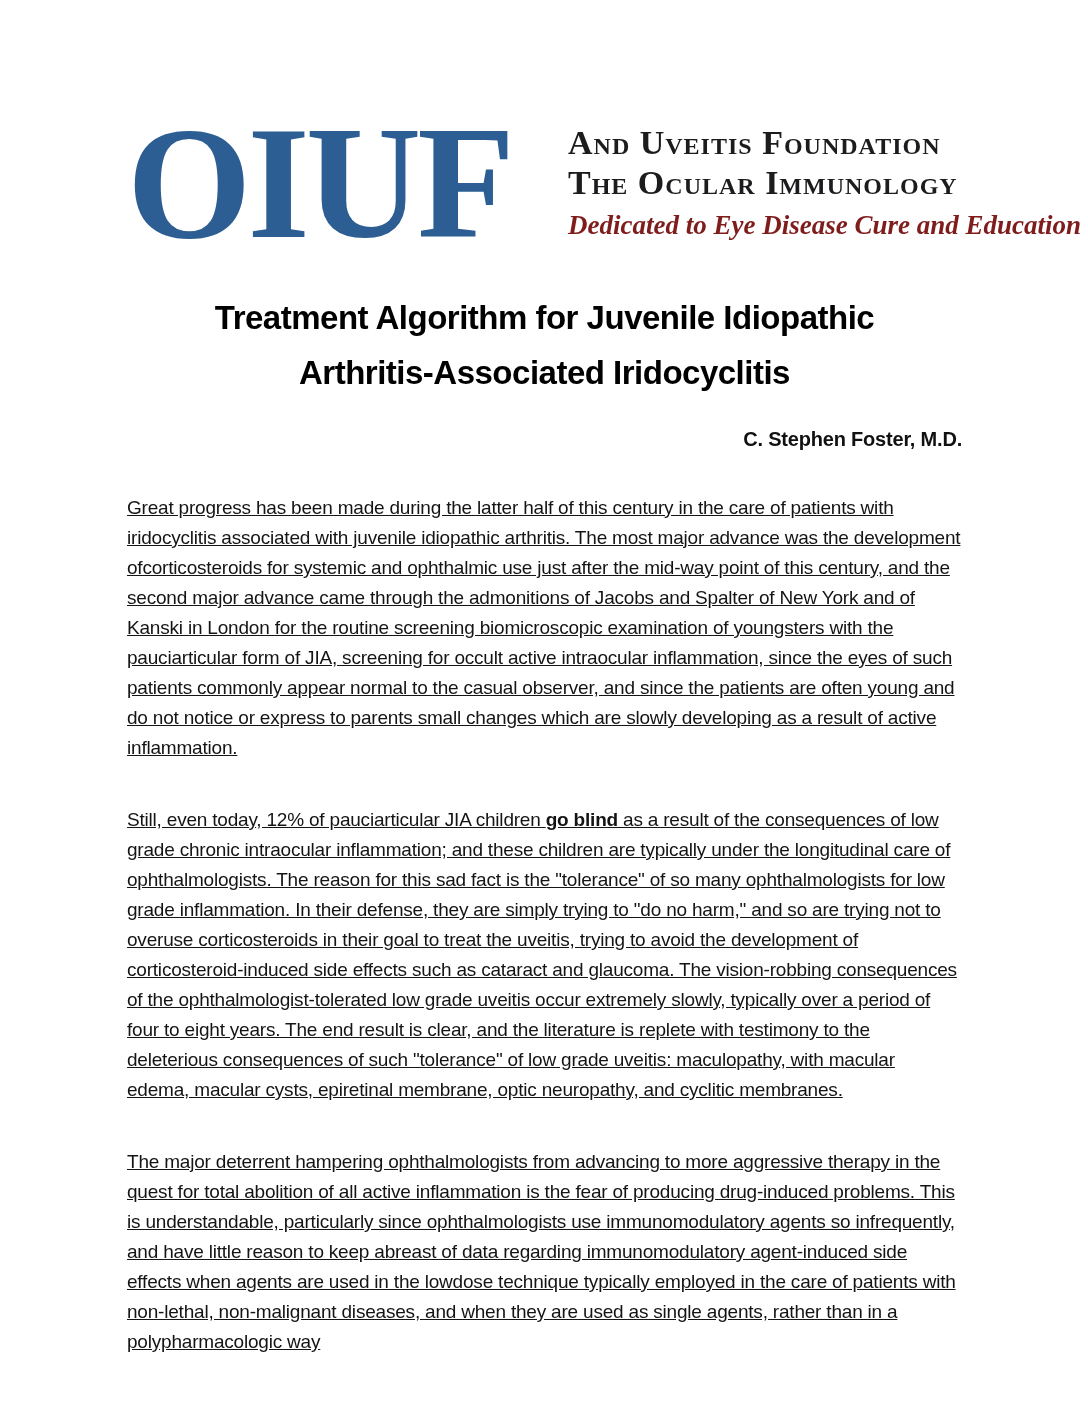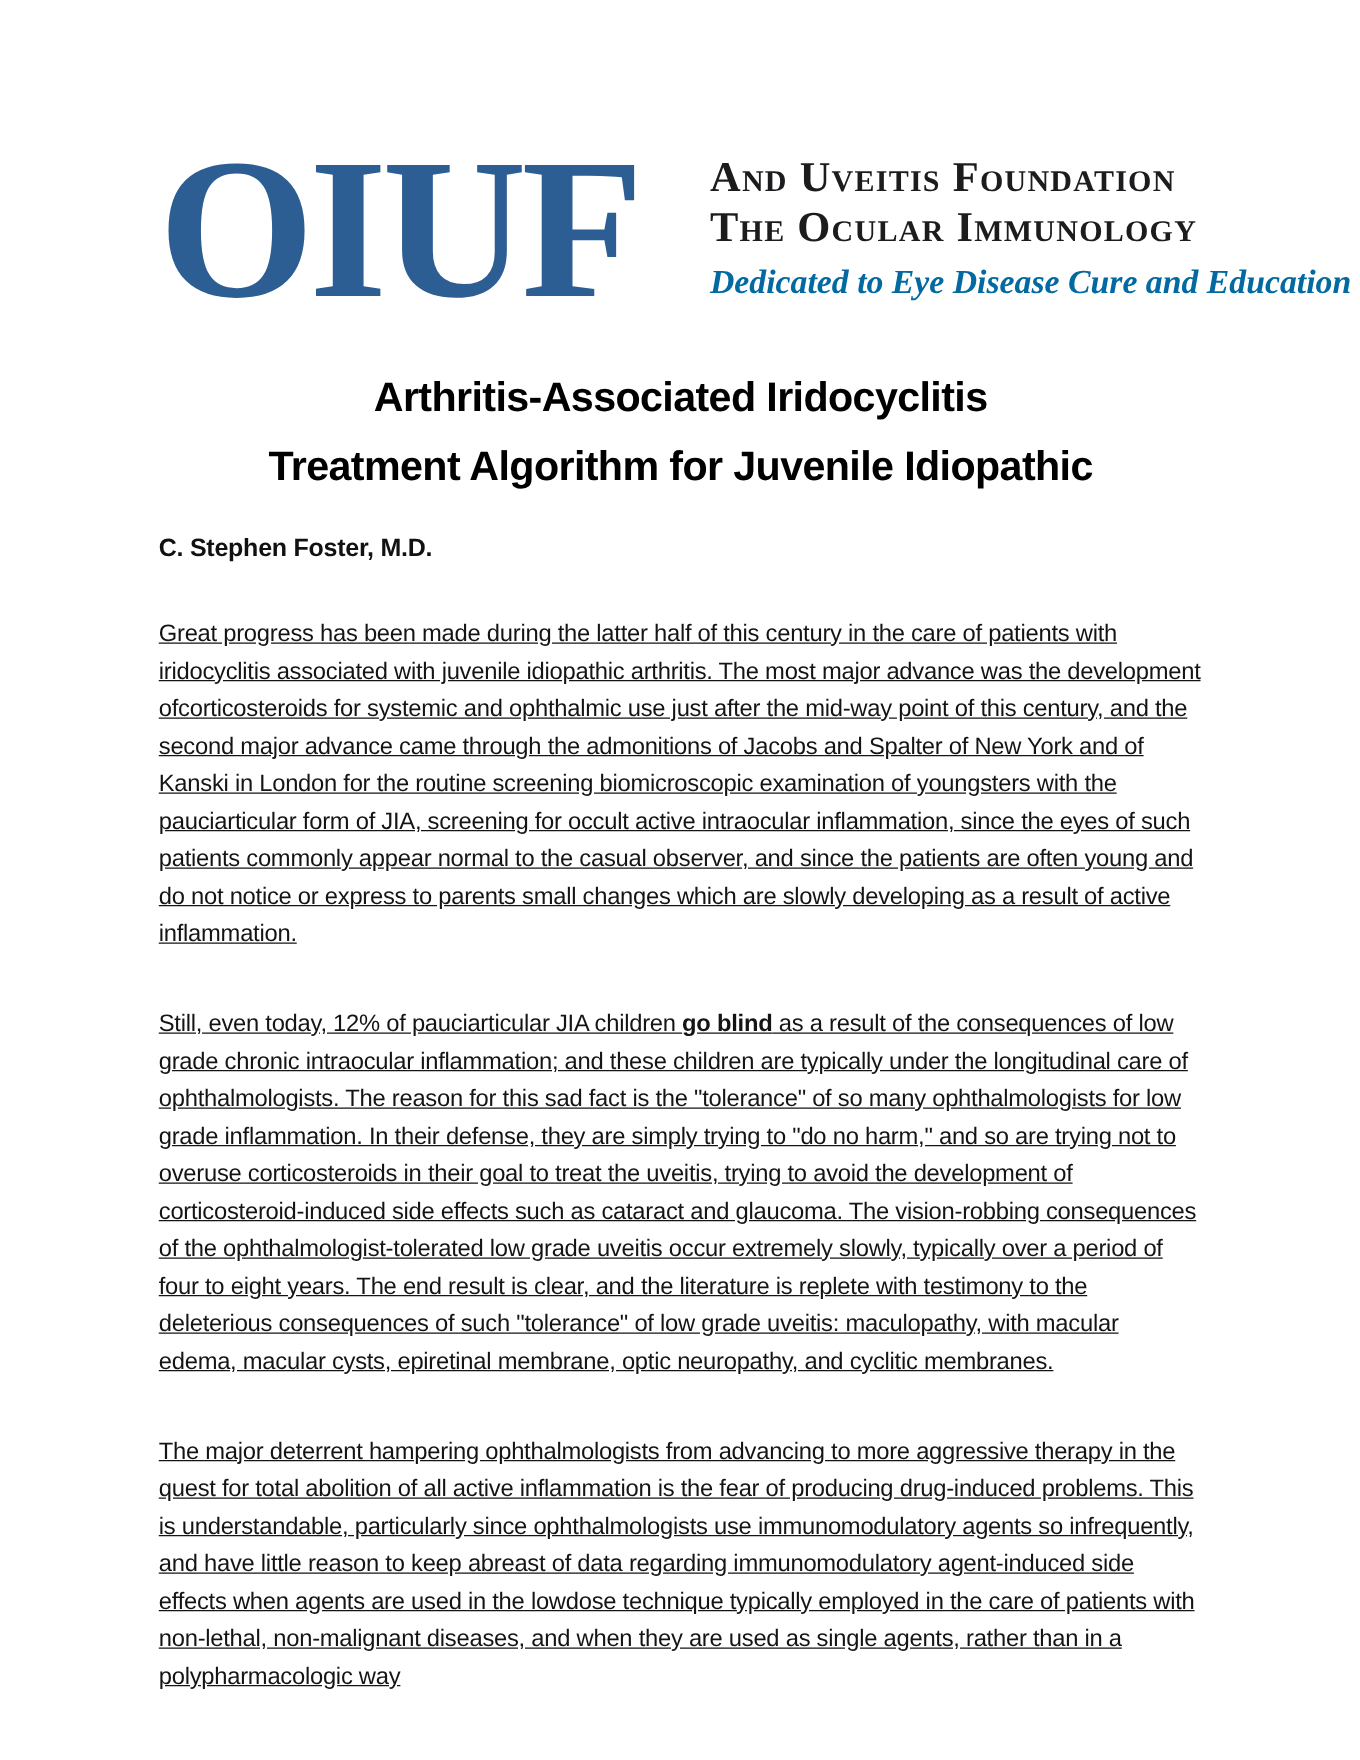--- a/index.html
+++ b/index.html
@@ -40,21 +40,21 @@
     letter-spacing: 1px;
     color: #1c1c1e;
     white-space: nowrap;
   }
   .tagline {
     font-family: "Liberation Serif", serif;
     font-style: italic;
     font-weight: 700;
     font-size: 27px;
     line-height: 32px;
-    color: #0369a1;
+    color: #7f1d1d;
     margin-top: 6px;
     white-space: nowrap;
   }
 
   
   .title {
     margin: 44px 0 0 0;
     text-align: center;
     font-size: 33px;
     line-height: 55px;
@@ -63,20 +63,21 @@
     color: #000000;
   }
   .title-line { display: block; }
 
   .author {
     margin-top: 28px;
     font-weight: bold;
     font-size: 20px;
     letter-spacing: -0.2px;
     color: #111111;
+    text-align: right;
   }
 
   .para {
     margin: 42px 0 0 0;
     max-width: 835px;
     font-size: 19px;
     line-height: 30px;
     letter-spacing: -0.2px;
     text-align: left;
     color: #141414;
@@ -93,22 +94,22 @@
     <div class="logo-mark">OIUF</div>
     <div class="logo-sep"></div>
     <div class="logo-text">
       <div class="org-line">And Uveitis Foundation</div>
       <div class="org-line">The Ocular Immunology</div>
       <div class="tagline">Dedicated to Eye Disease Cure and Education</div>
     </div>
   </header>
 
   <h1 class="title">
+    <span class="title-line">Treatment Algorithm for Juvenile Idiopathic</span>
     <span class="title-line">Arthritis-Associated Iridocyclitis</span>
-    <span class="title-line">Treatment Algorithm for Juvenile Idiopathic</span>
   </h1>
 
   <div class="author">C. Stephen Foster, M.D.</div>
 
   <p class="para">Great progress has been made during the latter half of this century in the care of patients with iridocyclitis associated with juvenile idiopathic arthritis. The most major advance was the development ofcorticosteroids for systemic and ophthalmic use just after the mid-way point of this century, and the second major advance came through the admonitions of Jacobs and Spalter of New York and of Kanski in London for the routine screening biomicroscopic examination of youngsters with the pauciarticular form of JIA, screening for occult active intraocular inflammation, since the eyes of such patients commonly appear normal to the casual observer, and since the patients are often young and do not notice or express to parents small changes which are slowly developing as a result of active inflammation.</p>
 
   <p class="para"><span>Still, even today, 12% of pauciarticular JIA children </span><strong>go blind</strong><span> as a result of the consequences of low grade chronic intraocular inflammation; and these children are typically under the longitudinal care of ophthalmologists. The reason for this sad fact is the "tolerance" of so many ophthalmologists for low grade inflammation.  In their defense, they are simply trying to "do no harm," and so are trying not to overuse corticosteroids in their goal to treat the uveitis, trying to avoid the development of corticosteroid-induced side effects such as cataract and glaucoma. The vision-robbing consequences of the ophthalmologist-tolerated low grade uveitis occur extremely slowly, typically over a period of four to eight years. The end result is clear, and the literature is replete with testimony to the deleterious consequences of such "tolerance" of low grade uveitis: maculopathy, with macular edema, macular cysts, epiretinal membrane, optic neuropathy, and cyclitic membranes.</span></p>
 
   <p class="para">The major deterrent hampering ophthalmologists from advancing to more aggressive therapy in the quest for total abolition of all active inflammation is the fear of producing drug-induced problems. This is understandable, particularly since ophthalmologists use immunomodulatory agents so infrequently, and have little reason to keep abreast of data regarding immunomodulatory agent-induced side effects when agents are used in the lowdose technique typically employed in the care of patients with non-lethal, non-malignant diseases, and when they are used as single agents, rather than in a polypharmacologic way</p>
 

